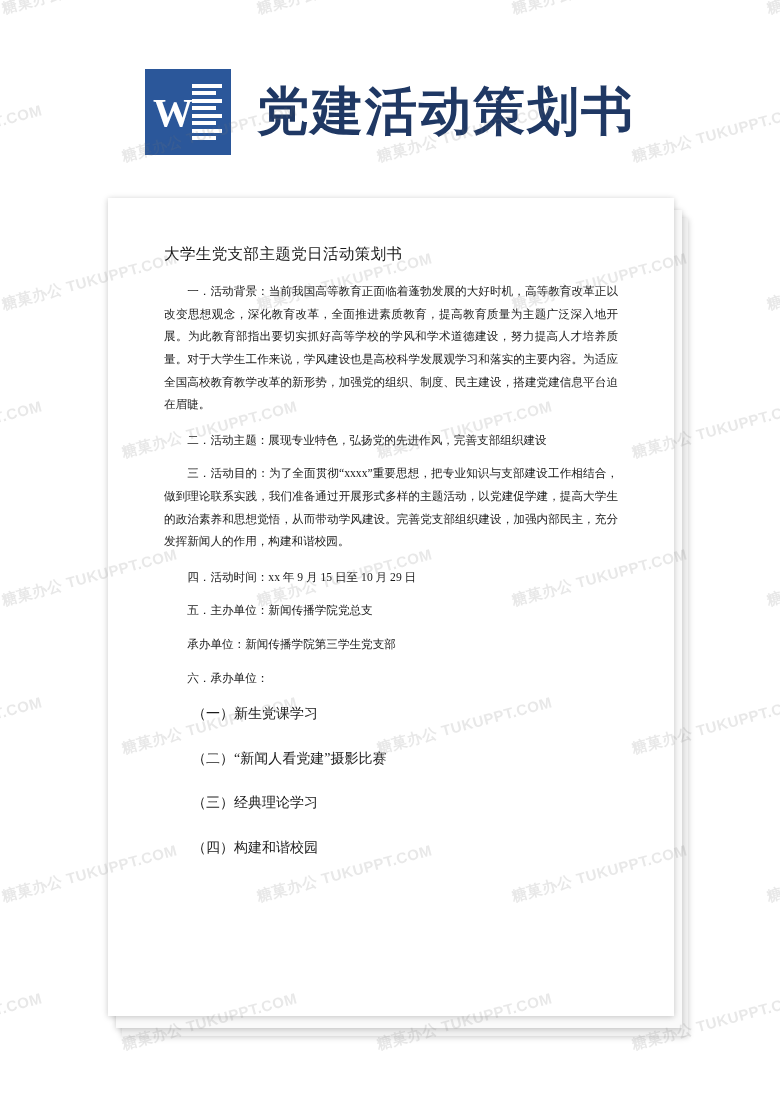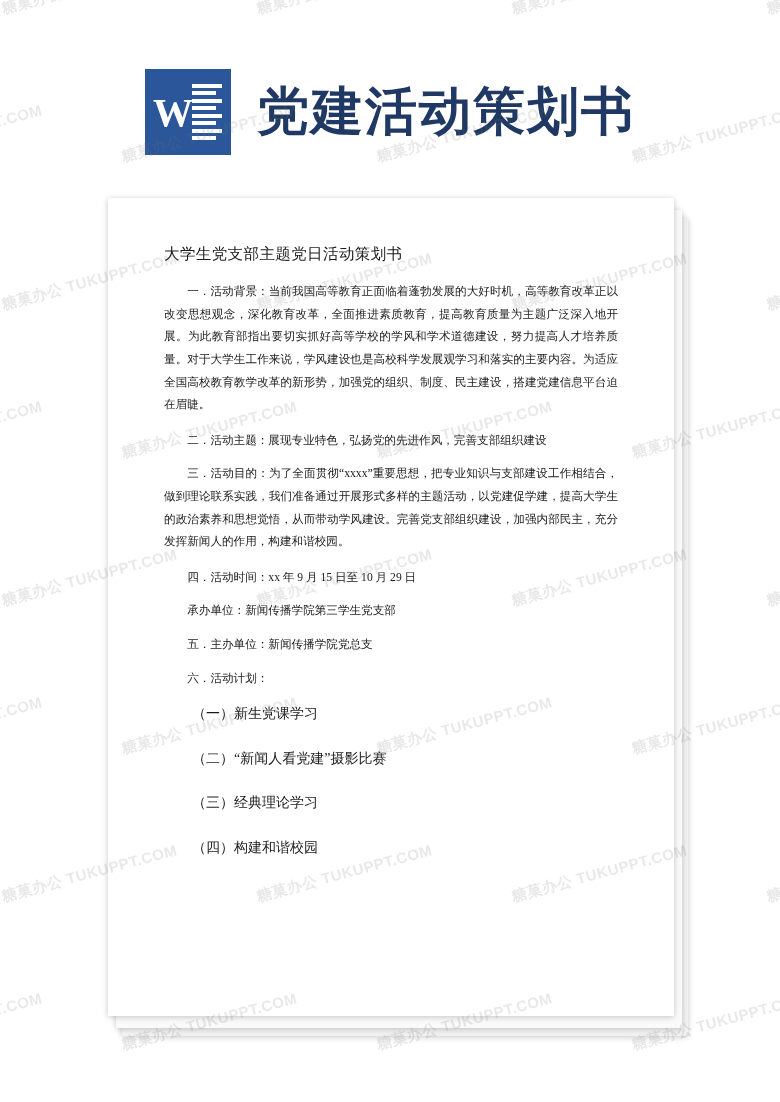--- a/index.html
+++ b/index.html
@@ -188,23 +188,23 @@
   <div class="sheet sheet-back2"></div>
   <div class="sheet sheet-back1"></div>
   <div class="sheet sheet-front">
     <div class="page-inner">
       <div class="page-heading">大学生党支部主题党日活动策划书</div>
 
       <p class="para">一．活动背景：当前我国高等教育正面临着蓬勃发展的大好时机，高等教育改革正以改变思想观念，深化教育改革，全面推进素质教育，提高教育质量为主题广泛深入地开展。为此教育部指出要切实抓好高等学校的学风和学术道德建设，努力提高人才培养质量。对于大学生工作来说，学风建设也是高校科学发展观学习和落实的主要内容。为适应全国高校教育教学改革的新形势，加强党的组织、制度、民主建设，搭建党建信息平台迫在眉睫。</p>
       <p class="para bold tight">二．活动主题：展现专业特色，弘扬党的先进作风，完善支部组织建设</p>
       <p class="para">三．活动目的：为了全面贯彻“xxxx”重要思想，把专业知识与支部建设工作相结合，做到理论联系实践，我们准备通过开展形式多样的主题活动，以党建促学建，提高大学生的政治素养和思想觉悟，从而带动学风建设。完善党支部组织建设，加强内部民主，充分发挥新闻人的作用，构建和谐校园。</p>
       <p class="para bold tight">四．活动时间：xx 年 9 月 15 日至 10 月 29 日</p>
+      <p class="para bold tight">五．主办单位：新闻传播学院党总支</p>
       <p class="para tight">承办单位：新闻传播学院第三学生党支部</p>
-      <p class="para bold tight">五．主办单位：新闻传播学院党总支</p>
-      <p class="para bold tight">六．活动计划：</p>
+      <p class="para bold tight">六．承办单位：</p>
 
       <p class="plan-item">（一）新生党课学习</p>
       <p class="plan-item">（二）“新闻人看党建”摄影比赛</p>
       <p class="plan-item">（三）经典理论学习</p>
       <p class="plan-item">（四）构建和谐校园</p>
     </div>
 
   </div>
 </div>
 

